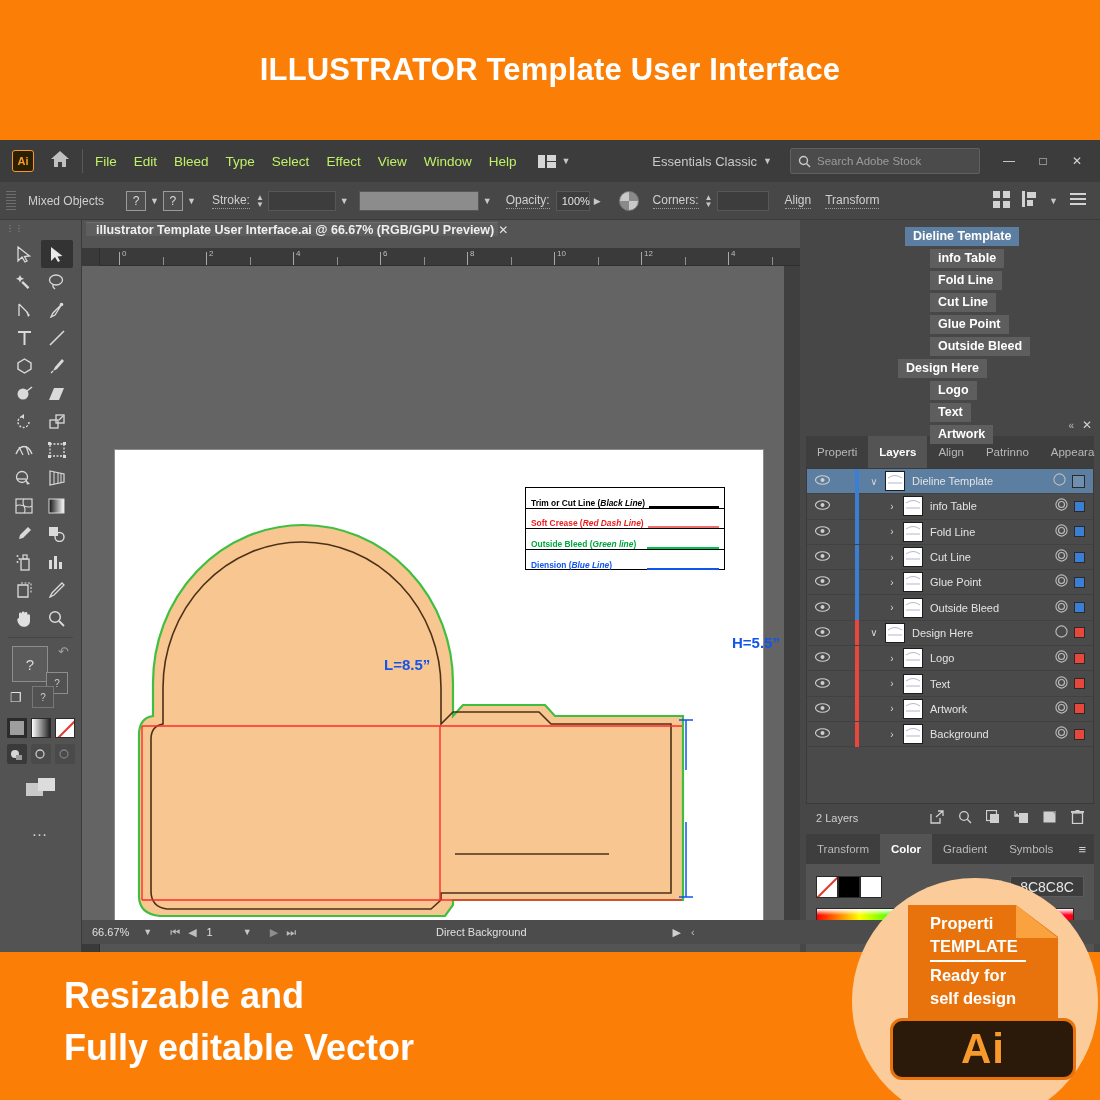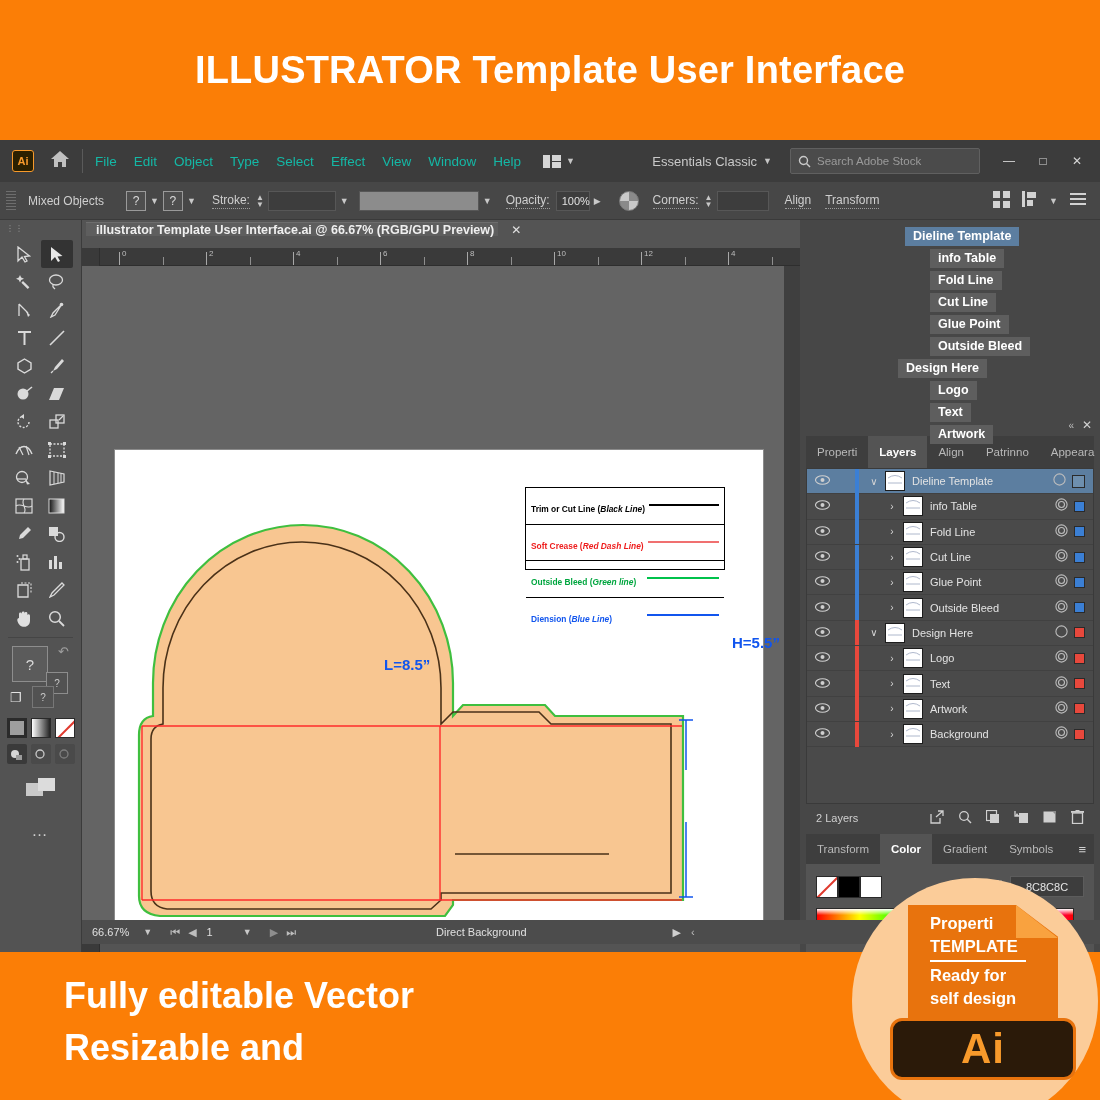--- a/index.html
+++ b/index.html
@@ -11,21 +11,21 @@
     position:relative;
   }
 
   
   #top-banner {
     position:absolute; left:0; top:0; width:1100px; height:140px;
     background:#FB7E06;
     display:flex; align-items:center; justify-content:center;
   }
   #top-banner .title {
-    color:#fff; font-size:38px; font-weight:bold; letter-spacing:.2px;
+    color:#fff; font-size:31px; font-weight:bold; letter-spacing:.2px;
   }
 
   
   #app-window {
     position:absolute; left:0; top:140px; width:1100px; height:812px;
     background:#545454;
   }
 
   
   #menu-bar {
@@ -36,21 +36,21 @@
   .ai-badge {
     width:22px; height:22px; margin-left:12px;
     background:#2B2000; border:1.5px solid #F89A2B; border-radius:3px;
     color:#F89A2B; font-size:11px; font-weight:bold;
     display:flex; align-items:center; justify-content:center;
   }
   .home-icon { margin-left:16px; opacity:.85; }
   .menu-sep { width:1px; height:24px; background:#5A5A5A; margin:0 12px; }
   .menu-items { display:flex; align-items:center; gap:17px; }
   .menu-items span {
-    color:#14b8a6; font-size:13.5px;
+    color:#bef264; font-size:13.5px;
   }
   .ws-switch { margin-left:22px; display:flex; align-items:center; gap:5px; }
   .sq-icon { display:flex; }
   .chev { color:#C6C6C6; font-size:9px; }
   .ws-name {
     margin-left:auto; color:#C9C9C9; font-size:13px;
     display:flex; align-items:center; gap:6px;
   }
   #stock-search {
     margin-left:18px; width:190px; height:22px;
@@ -120,21 +120,21 @@
   }
   .fs-box { position:absolute; width:36px; height:36px; border:1px solid #8d8d8d; background:#5B5B5B;
             color:#D9D9D9; font-size:15px; display:flex; align-items:center; justify-content:center;}
   .fs-small { position:absolute; width:22px; height:22px; border:1px solid #8d8d8d; background:#525252;
             color:#C9C9C9; font-size:10px; display:flex; align-items:center; justify-content:center;}
 
   
   #doc-tab {
     position:absolute; left:86px; top:82px; width:412px; height:14px;
     background:#5E5E5E; border-top:1px solid #6d6d6d;
-    display:flex; align-items:center; padding:0 10px; gap:17px;
+    display:flex; align-items:center; padding:0 10px; gap:4px;
   }
   #doc-tab .t {
     color:#EFEFEF; font-size:12.5px; font-weight:bold; white-space:nowrap;
   }
   #doc-tab .x { color:#E2E2E2; font-size:12px; }
 
   
   #ruler-top {
     position:absolute; left:100px; top:108px; width:700px; height:18px;
     background:#3A3A3A; border-bottom:1px solid #2E2E2E; overflow:hidden;
@@ -160,23 +160,22 @@
     background:#fff; box-shadow:0 0 0 1px #8a8a8a;
   }
 
   
   #legend {
     position:absolute; left:525px; top:347px; width:200px; height:83px;
     background:#fff; border:1.4px solid #000;
     font-size:8.4px; font-weight:bold;
   }
   .leg-row {
-    height:20.5px; display:flex; align-items:flex-start; padding:0 5px;
+    height:20.5px; display:flex; align-items:flex-end; padding:0 5px;
     border-bottom:1.2px solid #000;
-    margin-top:16px;
   }
   .leg-row:last-child { border-bottom:none; }
   .leg-txt { flex:0 0 112px; white-space:nowrap; }
   .leg-txt i { font-style:italic; }
   .leg-line { flex:1; height:0; margin-left:4px; }
 
   
   .dim-label {
     position:absolute; color:#1155EE; font-size:15px; font-weight:bold;
   }
@@ -229,21 +228,21 @@
     position:absolute; left:6px; top:614px; width:288px; height:30px;
     background:#3E3E3E; display:flex; align-items:center;
   }
   #color-body {
     position:absolute; left:6px; top:644px; width:288px; height:90px;
     background:#545454;
   }
   .hexfield {
     position:absolute; right:10px; top:12px; width:74px; height:21px;
     background:#3D3D3D; border:1px solid #5C5C5C; color:#E6E6E6;
-    font-size:11px; display:flex; align-items:center; justify-content:center;
+    font-size:14px; display:flex; align-items:center; justify-content:center;
   }
   .hash { position:absolute; right:92px; top:14px; color:#C8C8C8; font-size:11px;}
   #spectrum {
     position:absolute; left:10px; top:44px; width:258px; height:24px;
     border:1px solid #2a2a2a;
     background:
       linear-gradient(to bottom, rgba(255,255,255,1) 0%, rgba(255,255,255,0) 28%, rgba(0,0,0,0) 72%, rgba(0,0,0,1) 100%),
       linear-gradient(to right,#f00,#ff0,#0f0,#0ff,#00f,#f0f,#f00);
   }
 
@@ -322,21 +321,21 @@
     <div class="ai-badge">Ai</div>
     <div class="home-icon">
       <svg width="20" height="18" viewBox="0 0 20 18">
           <path d="M10 1 1 9h3v8h4v-5h4v5h4V9h3z" fill="#D8D8D8"></path>
         </svg>
     </div>
     <div class="menu-sep"></div>
     <div class="menu-items">
       <span>File</span>
       <span>Edit</span>
-      <span>Object</span>
+      <span>Bleed</span>
       <span>Type</span>
       <span>Select</span>
       <span>Effect</span>
       <span>View</span>
       <span>Window</span>
       <span>Help</span>
     </div>
     <div class="ws-switch">
       <span class="sq-icon">
         <svg width="18" height="13" viewBox="0 0 18 13">
@@ -1105,22 +1104,22 @@
     <span style="margin-left:14px;color:#8E8E8E;">▶</span>
     <span style="margin-left:8px;color:#BDBDBD;">⏭</span>
     <span style="margin-left:140px;">Direct Background</span>
     <span style="margin-left:146px;color:#CFCFCF;">▶</span>
     <span style="margin-left:10px;color:#BDBDBD;">‹</span>
   </div>
 </div>
 
 <div id="bottom-banner">
   <div class="bt">
+    <div>Resizable and</div>
     <div>Fully editable Vector</div>
-    <div>Resizable and</div>
   </div>
 </div>
 
 <div id="badge-circle"></div>
 <div id="badge-doc"></div>
 <div id="badge-fold2"></div>
 <div class="badge-t1">
   <div>Properti</div>
   <div>TEMPLATE</div>
 </div>

